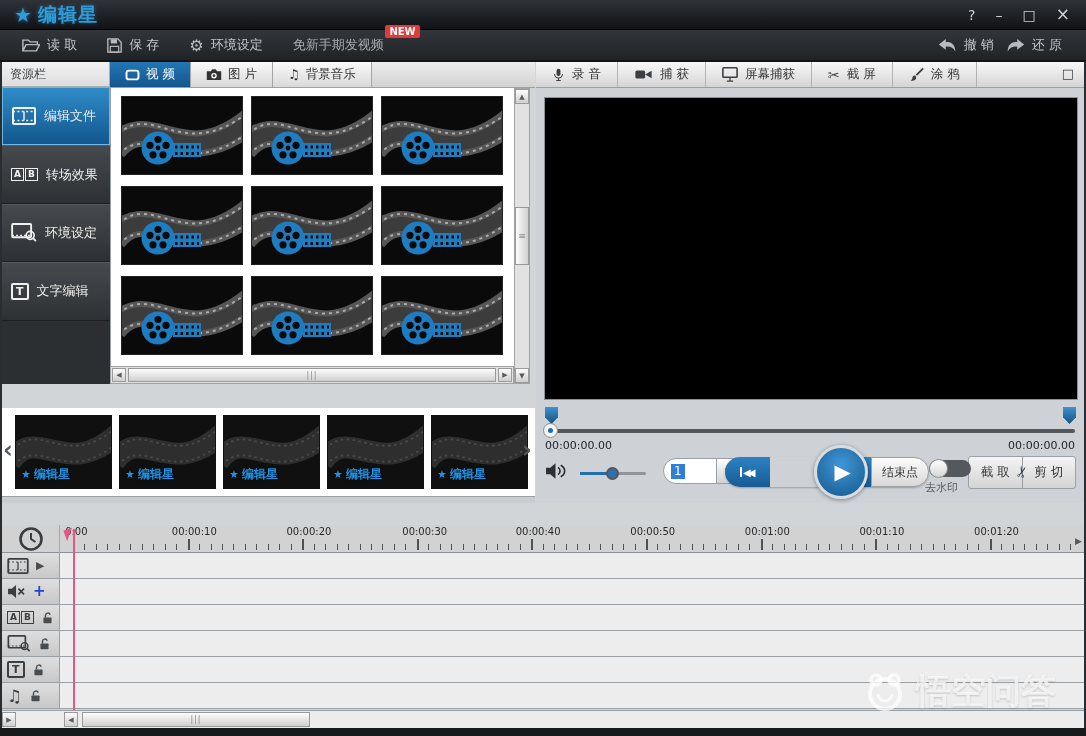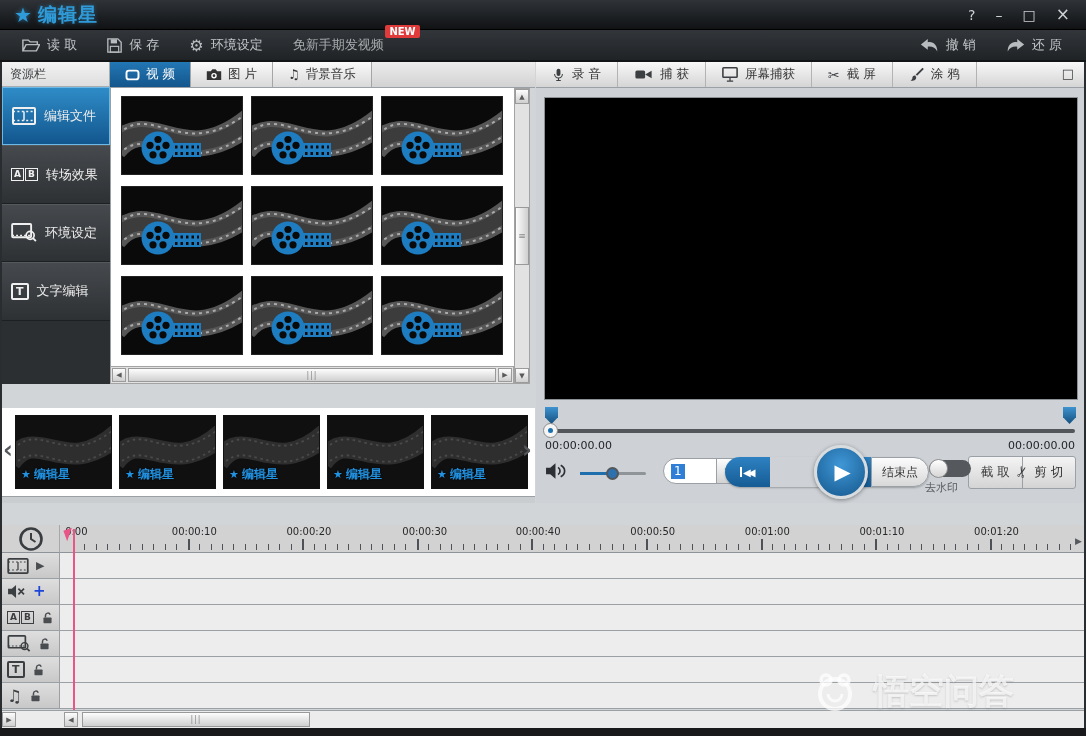--- a/index.html
+++ b/index.html
@@ -14,21 +14,21 @@
 .win-controls{margin-left:auto;display:flex;gap:20px;align-items:center;color:#cdd0d3}
 .win-btn{font-size:14px;line-height:1;cursor:default}
 .win-btn.close{font-size:17px}
 
 
 .menubar{position:absolute;left:0;top:30px;width:1086px;height:32px;background:linear-gradient(#32363a,#202326);border-bottom:2px solid #121416;display:flex;align-items:center;padding:0 24px 0 22px;color:#c3c6c9;font-size:13px}
 .menu-item{display:flex;align-items:center;gap:7px;margin-right:30px;position:relative;cursor:default}
 .menu-item .micon{color:#b9bcbf}
 .promo{color:#a9acaf}
 .new-badge{position:absolute;right:-36px;top:-11px;background:#e03a3a;color:#fff;font-size:10px;font-weight:bold;padding:1px 4px;border-radius:2px}
-.menu-right{margin-left:auto;display:flex;gap:30px}
+.menu-right{margin-left:auto;display:flex;gap:12px}
 .menu-right .menu-item{margin-right:0}
 
 
 .sidebar-header{position:absolute;left:2px;top:62px;width:108px;height:25px;background:linear-gradient(#f2f2f2,#dedede);border-bottom:1px solid #a8adb1;border-right:1px solid #a8adb1;font-size:12px;color:#3c3f42;display:flex;align-items:center;padding-left:8px}
 .sidebar{position:absolute;left:2px;top:87px;width:108px;height:297px;background:#2c2f32}
 .side-item{height:58.4px;display:flex;align-items:center;gap:8px;padding-left:9px;color:#ececec;font-size:13px;background:linear-gradient(#46494d,#2e3134);border-top:1px solid #56595c;border-bottom:1px solid #1d1f21;cursor:pointer}
 .side-item.active{background:linear-gradient(#2f8cc7,#13568e);border:1px solid #6cb9e8}
 .side-icon{color:#f0f0f0;display:flex;align-items:center}
 .ab-box{display:flex;gap:1px}
 .ab-box i{font-style:normal;font-size:9px;font-weight:bold;border:1px solid currentColor;padding:0 2px;line-height:11px}
@@ -141,21 +141,21 @@
 .tl-hscroll .scroll-arrow{top:1px;height:15px}
 .tl-hscroll .la{left:62px}
 .tl-hscroll .ra{right:1px}
 .tl-hscroll .hthumb-bar{left:80px;width:228px;height:15px}
 .bottom-strip{position:absolute;left:0;top:728px;width:1086px;height:8px;background:#17191b}
 .edge{position:absolute;top:62px;width:2px;height:666px;background:#2a2d30}
 .edge.l{left:0}
 .edge.r{right:0}
 
 
-.site-watermark{position:absolute;left:812px;top:668px;display:flex;align-items:flex-start;gap:16px;z-index:9;pointer-events:none}
+.site-watermark{position:absolute;left:862px;top:668px;display:flex;align-items:flex-start;gap:8px;z-index:9;pointer-events:none}
 .site-watermark .wm-text{font-size:35px;font-weight:bold;color:rgba(255,255,255,.72);text-shadow:0 1px 2px rgba(120,120,120,.35)}
 </style>
 </head>
 <body>
 
 <div class="app">
 
   <div class="titlebar">
     <span class="logo-star">★</span>
     <span class="logo-text">编辑星</span>

